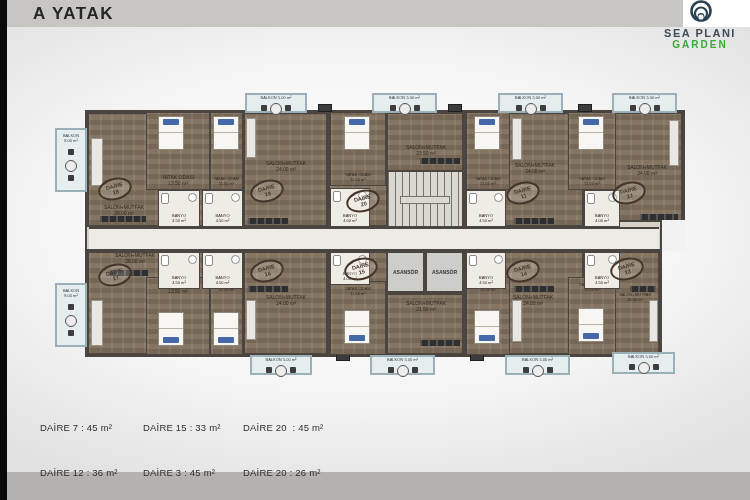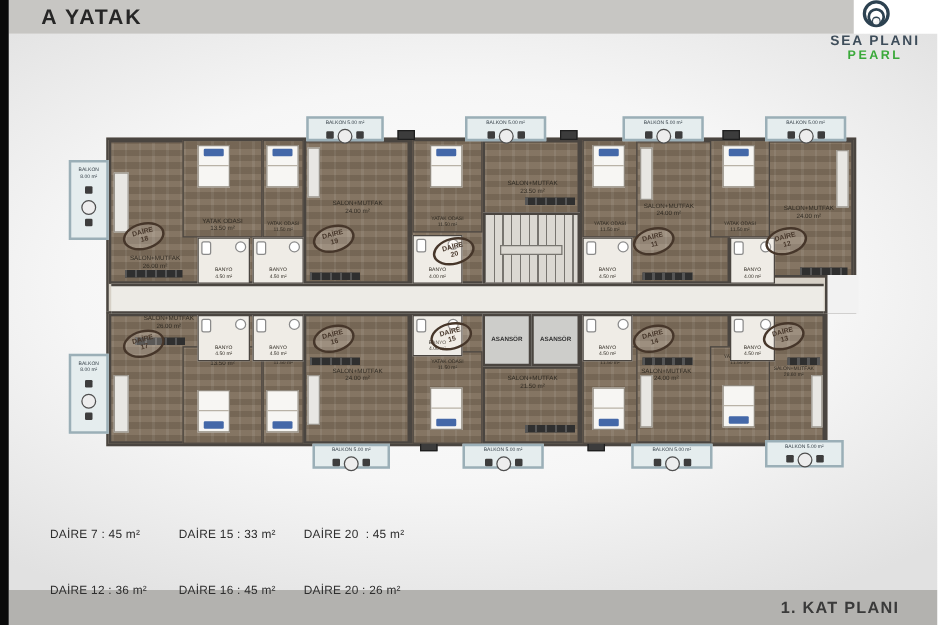--- a/index.html
+++ b/index.html
@@ -89,31 +89,30 @@
 </head>
 <body>
 
 <div id="screen">
 
   <div class="abs" id="mainbg"></div>
   <div class="abs" id="topband"></div>
   <div class="abs" id="botband"></div>
   <div class="abs" id="leftbar"></div>
   <div class="abs" id="title">A YATAK</div>
-  <div class="abs" id="planlabel">1. KAT PLANI</div>
 
   <svg class="abs" style="left:678px;top:0px;" width="46" height="27" viewBox="0 0 46 27">
     <circle cx="23" cy="11" r="9.5" fill="none" stroke="#2d4251" stroke-width="2.6"></circle>
     <circle cx="23" cy="13.5" r="6" fill="none" stroke="#2d4251" stroke-width="2.2"></circle>
     <circle cx="23" cy="16.5" r="3.4" fill="#2d4251"></circle>
     <circle cx="23" cy="17" r="2.6" fill="#f2f2f2"></circle>
     <circle cx="22.2" cy="16.3" r="1" fill="#ffffff"></circle>
   </svg>
   <div class="abs" id="logo-sub">SEA PLANI</div>
-  <div class="abs" id="logo-sub2">PEARL</div>
+  <div class="abs" id="logo-sub2">GARDEN</div>
 
   <div class="abs base" style="left:85px;top:110px;width:600px;height:141px;"></div>
   <div class="abs base" style="left:85px;top:249px;width:577px;height:108px;"></div>
 
   <div class="abs ap wood" style="left:87px;top:112px;width:156px;height:115px;"></div>
   <div class="abs ap wood" style="left:243px;top:112px;width:85px;height:115px;"></div>
   <div class="abs ap wood" style="left:328px;top:112px;width:60px;height:115px;"></div>
   <div class="abs ap wood" style="left:386px;top:112px;width:78px;height:60px;"></div>
   <div class="abs ap wood" style="left:464px;top:112px;width:120px;height:115px;"></div>
   <div class="abs ap wood" style="left:584px;top:112px;width:99px;height:110px;"></div>
@@ -418,21 +417,21 @@
     </div>
 
   <div class="abs lg" style="left:40px;top:390px;">
     <div>DAİRE 7 : 45 m²</div>
     <div>DAİRE 12 : 36 m²</div>
     
     
   </div>
   <div class="abs lg" style="left:143px;top:390px;">
     <div>DAİRE 15 : 33 m²</div>
-    <div>DAİRE 16 : 45 m²</div>
+    <div>DAİRE 3 : 45 m²</div>
     
     
   </div>
   <div class="abs lg" style="left:243px;top:390px;">
     <div>DAİRE 20  : 45 m²</div>
     <div>DAİRE 20 : 26 m²</div>
   </div>
 
 </div>
 

